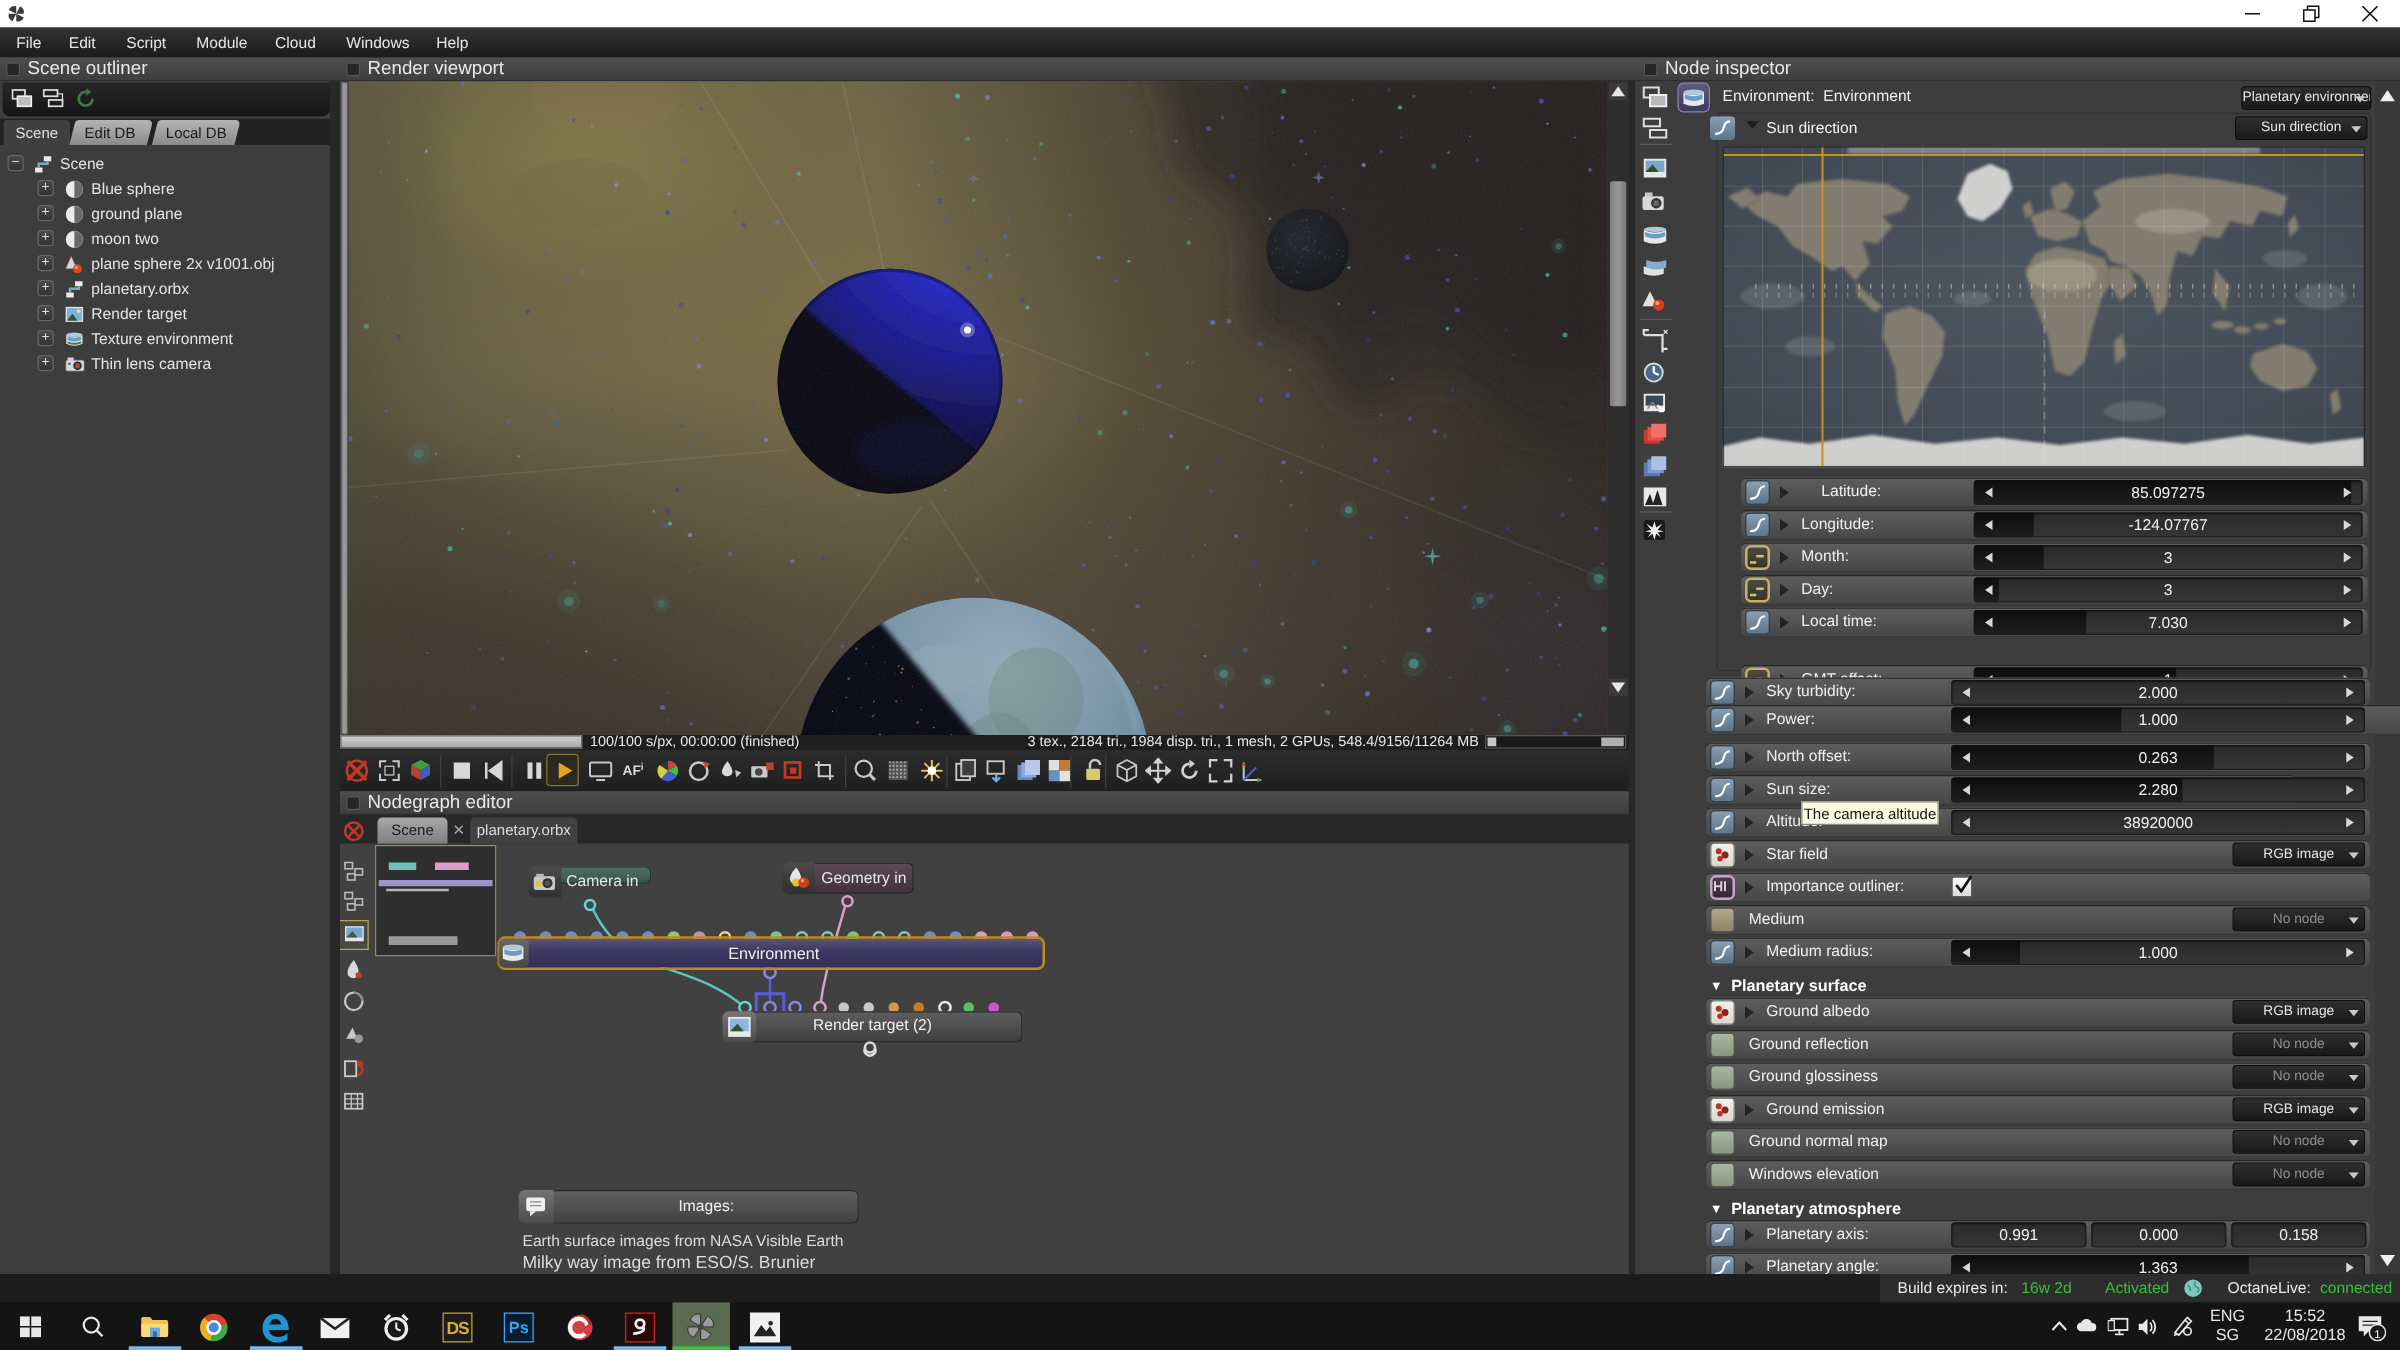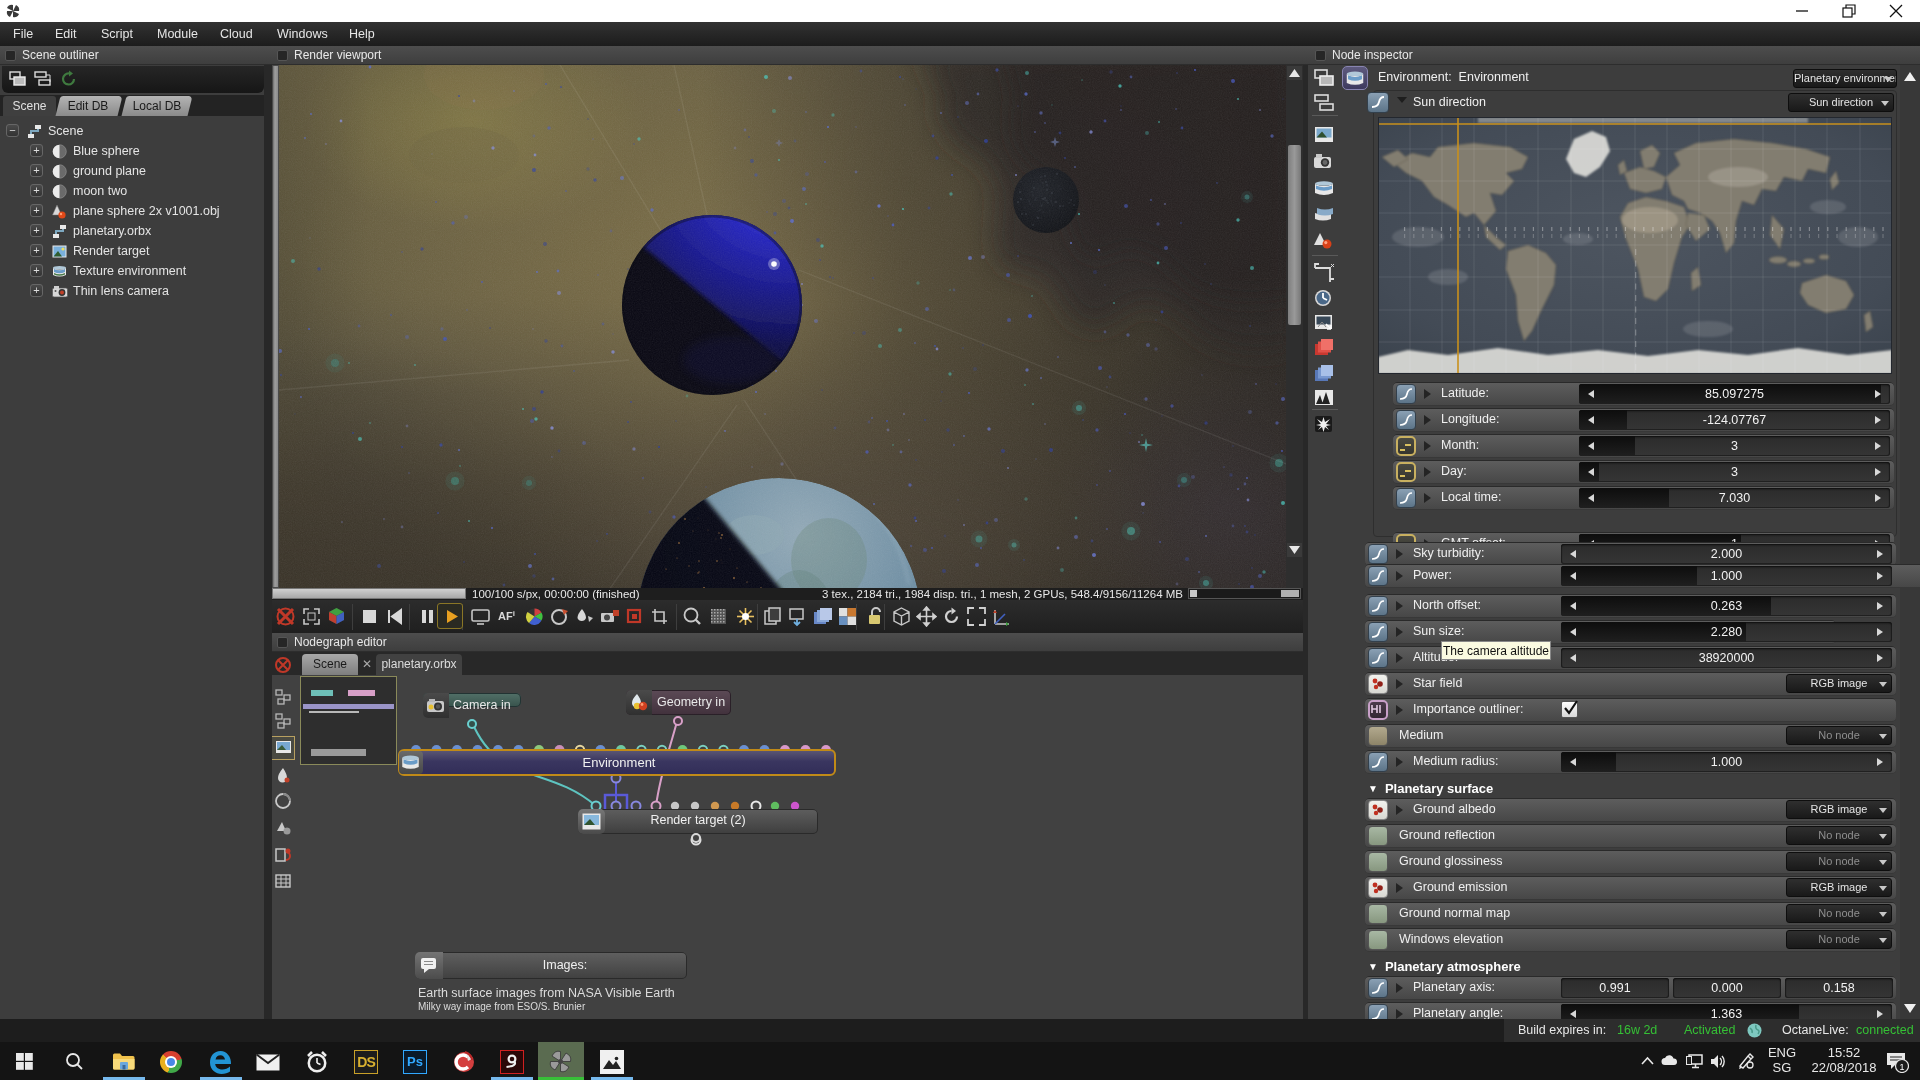--- a/index.html
+++ b/index.html
@@ -1,18 +1,18 @@
 <!DOCTYPE html>
 <html><head><meta charset="utf-8"><style>
 *{margin:0;padding:0;box-sizing:border-box}
 html,body{width:1920px;height:1080px;overflow:hidden;background:#3d3d3d;
 font-family:"Liberation Sans",sans-serif;-webkit-font-smoothing:antialiased}
 .abs{position:absolute}
 .hdr{position:absolute;height:19px;background:linear-gradient(#4d4d4d,#3e3e3e);
-border-bottom:1px solid #2d2d2d;color:#e8e8e8;font-size:12px;line-height:18px}
+border-bottom:1px solid #2d2d2d;color:#e8e8e8;font-size:15px;line-height:18px}
 .hcb{position:absolute;left:7px;top:4px;width:11px;height:11px;background:#262626;border:1px solid #555;border-radius:2px}
 .ddk{position:absolute;height:19px;background:linear-gradient(#2f2f2f,#191919);border:1px solid #0e0e0e;
 border-radius:3px;color:#e4e4e4;font-size:11px;line-height:17px;text-align:center;white-space:nowrap;overflow:hidden}
 .ddk .ar{position:absolute;right:4px;top:7px;width:0;height:0;border:4px solid transparent;border-top:5px solid #c8c8c8}
 .ddk.gr{color:#8f8f8f}
 .row{position:absolute;height:24px;background:linear-gradient(#5e5e5e,#464646);border-radius:4px;
 box-shadow:0 1px 0 #2a2a2a inset,0 -1px 0 #383838 inset}
 .ric{position:absolute;left:3px;top:2px;width:20px;height:20px;border-radius:4px}
 .ric.curve{background:linear-gradient(#8aa0b4,#5c7488);border:1px solid #33404c}
 .ric.step{background:linear-gradient(#4a4a42,#35352e);border:2px solid #c8b060;border-radius:5px}
@@ -1162,21 +1162,21 @@
 <div class="abs" style="left:0;top:0;width:28px;height:27px;background:linear-gradient(#747474,#4c4c4c);border-radius:5px 0 0 5px"></div>
 <svg class="abs" style="left:5px;top:5px" width="18" height="17">
       <rect x="1" y="1" width="15" height="11" rx="2" fill="#f0f0f0"></rect>
       <path d="M4 12 L4 16 L9 12" fill="#f0f0f0"></path>
       <line x1="4" y1="4.5" x2="13" y2="4.5" stroke="#888"></line>
       <line x1="4" y1="7.5" x2="13" y2="7.5" stroke="#888"></line>
     </svg>
 <div class="abs" style="left:28px;top:6px;width:244px;text-align:center;color:#f0f0f0;font-size:12.5px">Images:</div>
   </div>
 <div class="abs" style="left:418px;top:986px;color:#dcdcdc;font-size:12.5px">Earth surface images from NASA Visible Earth</div>
-<div class="abs" style="left:418px;top:1001px;color:#dcdcdc;font-size:10px">Milky way image from ESO/S. Brunier</div>
+<div class="abs" style="left:418px;top:1001px;color:#dcdcdc;font-size:14px">Milky way image from ESO/S. Brunier</div>
 <div class="hdr" style="left:1308px;top:46px;width:612px">
     <div class="hcb" style="left:7px"></div>
     <span style="position:absolute;left:24px">Node inspector</span>
   </div>
 <div class="abs" style="left:1308px;top:65px;width:612px;height:955px;background:#3d3d3d"></div>
 <div class="abs" style="left:1900px;top:65px;width:20px;height:955px;background:#383838">
 <svg class="abs" style="left:3px;top:6px" width="14" height="11">
       <path d="M7 1 L13 10 L1 10 Z" fill="#f0f0f0"></path>
     </svg>
 <svg class="abs" style="left:3px;top:938px" width="14" height="11">
@@ -1464,21 +1464,21 @@
 <line x1="0" y1="7" x2="514" y2="7" stroke="#c8901c" stroke-width="1.6"></line>
 <line x1="80" y1="0" x2="80" y2="257" stroke="#c8901c" stroke-width="1.6"></line>
 <rect x="0.5" y="0.5" width="513" height="256" fill="none" stroke="#23272e" stroke-width="1"></rect>
 </svg>
 <div class="row" style="left:1393px;top:382px;width:501px">
     <div class="ric curve"></div>
     <svg class="abs" style="left:6px;top:6px" width="14" height="13">
       <path d="M1 11 Q7 11 8 6 Q9 1 13 1" fill="none" stroke="#fff" stroke-width="1.7"></path>
     </svg>
     <div class="rar" style="left:31px"></div>
-    <div class="rlb" style="left:48px">Latitude:</div>
+    <div class="rlb" style="left:64px">Latitude:</div>
     <div class="trk" style="left:186px;width:311px">
       <div class="fill" style="width:97.0%"></div>
       <span class="tv">85.097275</span>
       <span class="tla"></span>
       <span class="tra"></span>
     </div>
   </div>
 <div class="row" style="left:1393px;top:408px;width:501px">
     <div class="ric curve"></div>
     <svg class="abs" style="left:6px;top:6px" width="14" height="13">

